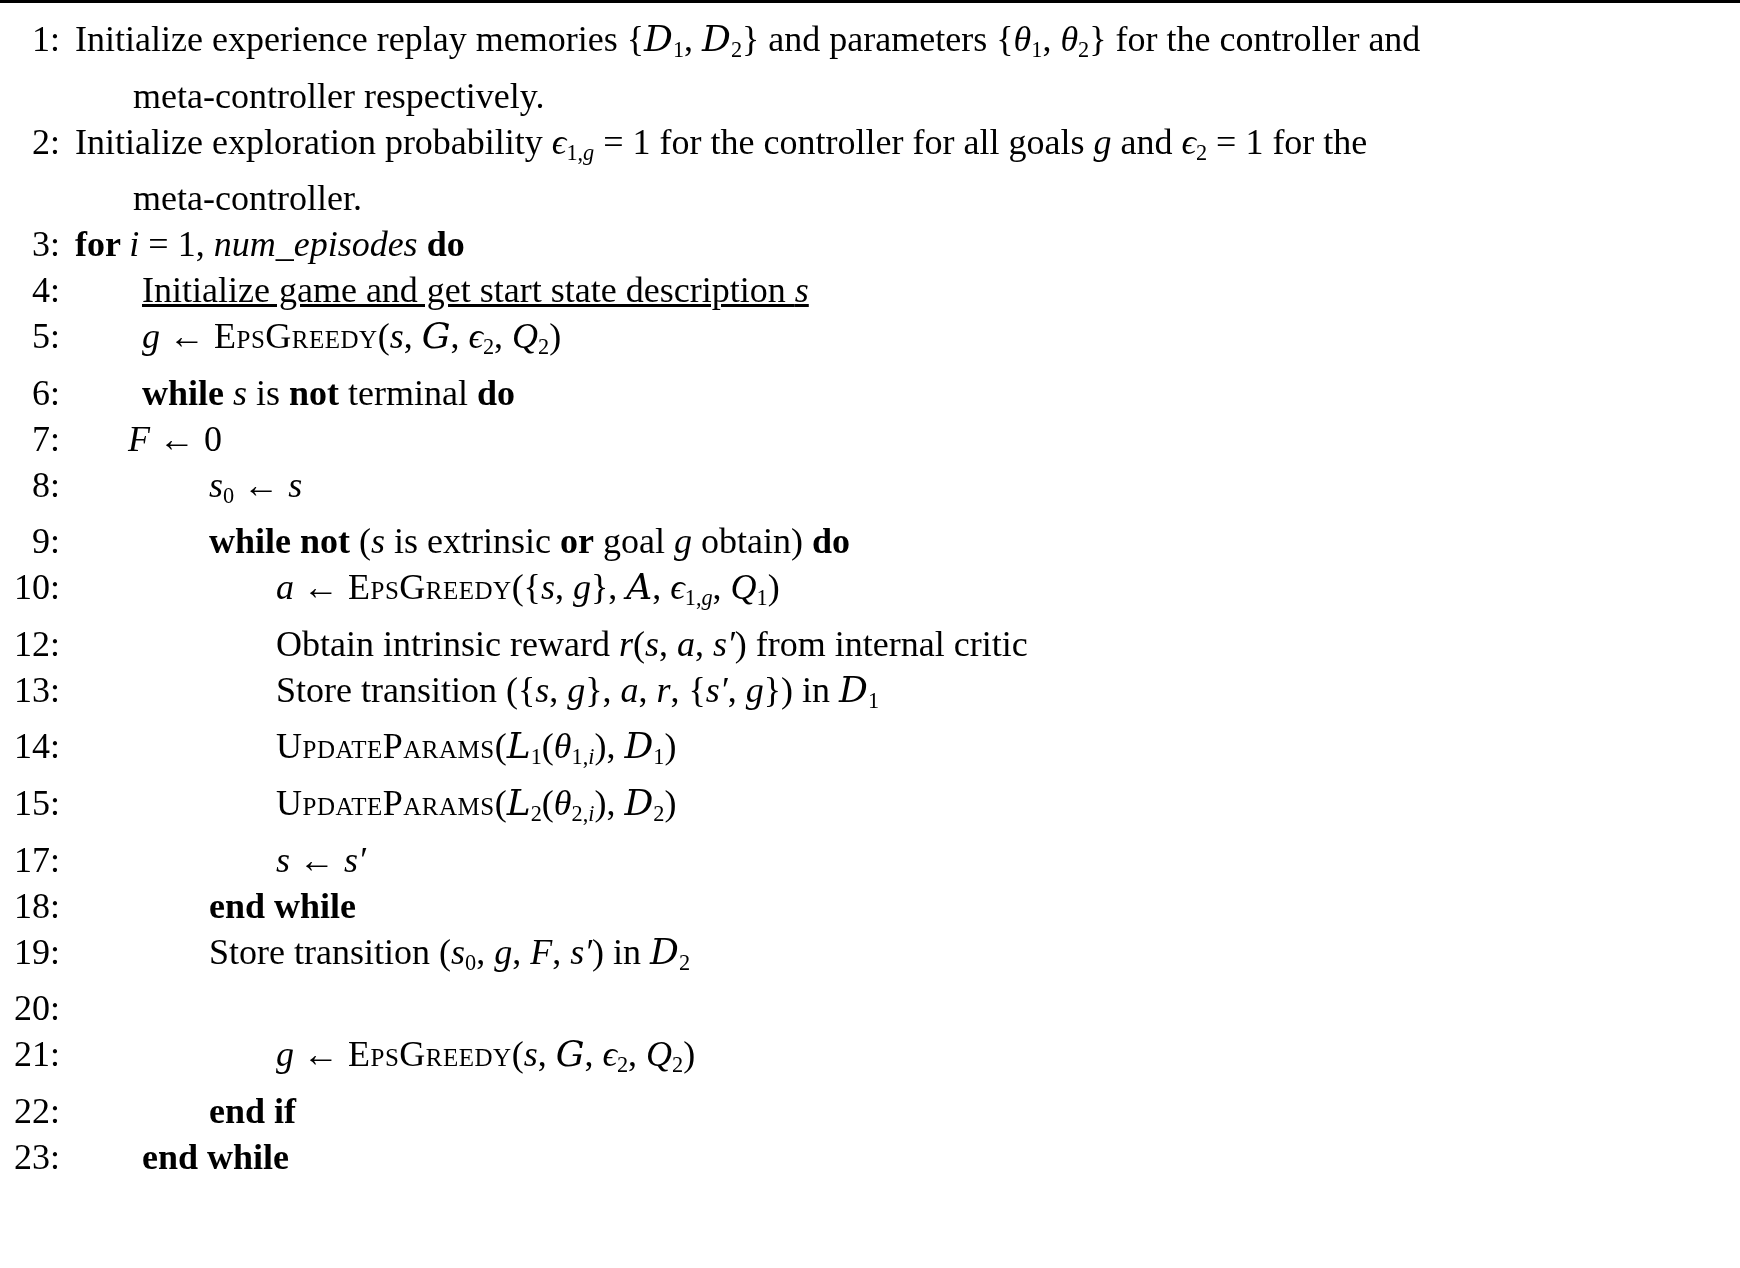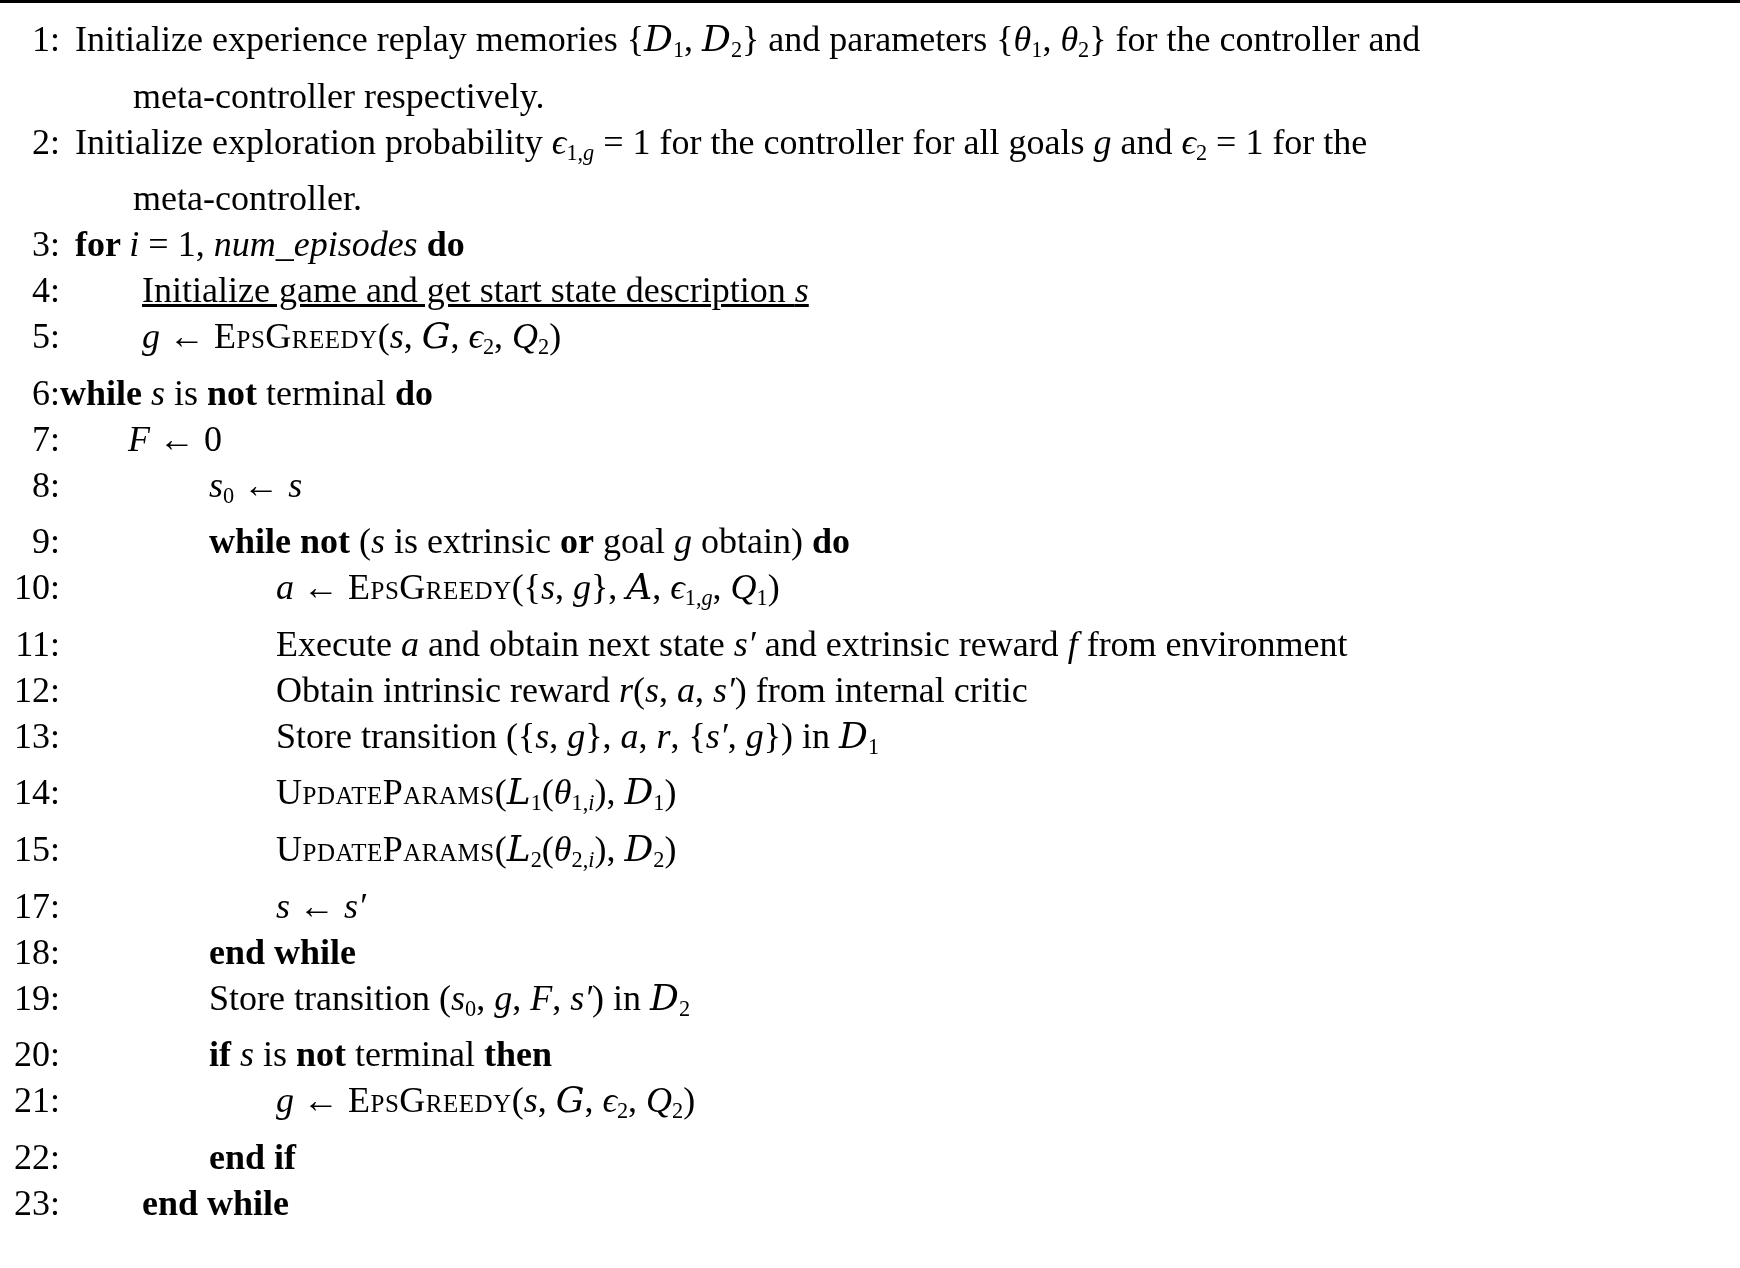--- a/index.html
+++ b/index.html
@@ -52,31 +52,30 @@
 <body>
 
 <div class="page">
   <div class="toprule"></div>
   <div class="listing">
       <div class="line"><span class="num">1:</span><span class="content" style="margin-left: 15px;"><span class="">Initialize experience replay memories {</span><span class="c">D</span><span class="sub">1</span><span class="">, </span><span class="c">D</span><span class="sub">2</span><span class="">} and parameters {</span><span class="v">θ</span><span class="sub">1</span><span class="">, </span><span class="v">θ</span><span class="sub">2</span><span class="">} for the controller and</span><br><span class="">meta-controller respectively.</span></span></div>
       <div class="line"><span class="num">2:</span><span class="content" style="margin-left: 15px;"><span class="">Initialize exploration probability </span><span class="v">ϵ</span><span class="sub">1,</span><span class="sub v">g</span><span class=""> = 1 for the controller for all goals </span><span class="v">g</span><span class=""> and </span><span class="v">ϵ</span><span class="sub">2</span><span class=""> = 1 for the</span><br><span class="">meta-controller.</span></span></div>
       <div class="line"><span class="num">3:</span><span class="content" style="margin-left: 15px;"><span class="b">for </span><span class="v">i</span><span class=""> = 1, </span><span class="v">num_episodes</span><span class="b"> do</span></span></div>
       <div class="line"><span class="num">4:</span><span class="content" style="margin-left: 82px; text-decoration: underline;"><span class="">Initialize game and get start state description </span><span class="v">s</span></span></div>
       <div class="line"><span class="num">5:</span><span class="content" style="margin-left: 82px;"><span class="v">g</span><span class=""> ← </span><span class="sc">EpsGreedy</span><span class="">(</span><span class="v">s</span><span class="">, </span><span class="c">G</span><span class="">, </span><span class="v">ϵ</span><span class="sub">2</span><span class="">, </span><span class="v">Q</span><span class="sub">2</span><span class="">)</span></span></div>
-      <div class="line"><span class="num">6:</span><span class="content" style=""><span class="b">while </span><span class=""> </span><span class="v">s</span><span class=""> is </span><span class="b">not</span><span class=""> terminal </span><span class="b">do</span></span></div>
+      <div class="line"><span class="num">6:</span><span class="content" style="margin-left: 82px;"><span class="b">while </span><span class=""> </span><span class="v">s</span><span class=""> is </span><span class="b">not</span><span class=""> terminal </span><span class="b">do</span></span></div>
       <div class="line"><span class="num">7:</span><span class="content" style="margin-left: 68px;"><span class="v">F</span><span class=""> ← 0</span></span></div>
       <div class="line"><span class="num">8:</span><span class="content" style="margin-left: 149px;"><span class="v">s</span><span class="sub">0</span><span class=""> ← </span><span class="v">s</span></span></div>
       <div class="line"><span class="num">9:</span><span class="content" style="margin-left: 149px;"><span class="b">while </span><span class="b"> not </span><span class="">(</span><span class="v">s</span><span class=""> is extrinsic </span><span class="b">or</span><span class=""> goal </span><span class="v">g</span><span class=""> obtain) </span><span class="b">do</span></span></div>
       <div class="line"><span class="num">10:</span><span class="content" style="margin-left: 216px;"><span class="v">a</span><span class=""> ← </span><span class="sc">EpsGreedy</span><span class="">({</span><span class="v">s</span><span class="">, </span><span class="v">g</span><span class="">}, </span><span class="c">A</span><span class="">, </span><span class="v">ϵ</span><span class="sub">1,</span><span class="sub v">g</span><span class="">, </span><span class="v">Q</span><span class="sub">1</span><span class="">)</span></span></div>
-      <div class="line"><span class="num">11:</span><span class="content" style="margin-left: 216px;"><span class="">Execute </span><span class="v">a</span><span class=""> and obtain next state </span><span class="v">s′</span><span class=""> and extrinsic reward </span><span class="v">f</span><span class=""> from environment</span></span></div>
       <div class="line"><span class="num">12:</span><span class="content" style="margin-left: 216px;"><span class="">Obtain intrinsic reward </span><span class="v">r</span><span class="">(</span><span class="v">s</span><span class="">, </span><span class="v">a</span><span class="">, </span><span class="v">s′</span><span class="">) from internal critic</span></span></div>
       <div class="line"><span class="num">13:</span><span class="content" style="margin-left: 216px;"><span class="">Store transition ({</span><span class="v">s</span><span class="">, </span><span class="v">g</span><span class="">}, </span><span class="v">a</span><span class="">, </span><span class="v">r</span><span class="">, {</span><span class="v">s′</span><span class="">, </span><span class="v">g</span><span class="">}) in </span><span class="c">D</span><span class="sub">1</span></span></div>
       <div class="line"><span class="num">14:</span><span class="content" style="margin-left: 216px;"><span class="sc">UpdateParams</span><span class="">(</span><span class="c">L</span><span class="sub">1</span><span class="">(</span><span class="v">θ</span><span class="sub">1,</span><span class="sub v">i</span><span class="">), </span><span class="c">D</span><span class="sub">1</span><span class="">)</span></span></div>
       <div class="line"><span class="num">15:</span><span class="content" style="margin-left: 216px;"><span class="sc">UpdateParams</span><span class="">(</span><span class="c">L</span><span class="sub">2</span><span class="">(</span><span class="v">θ</span><span class="sub">2,</span><span class="sub v">i</span><span class="">), </span><span class="c">D</span><span class="sub">2</span><span class="">)</span></span></div>
       <div class="line"><span class="num">17:</span><span class="content" style="margin-left: 216px;"><span class="v">s</span><span class=""> ← </span><span class="v">s′</span></span></div>
       <div class="line"><span class="num">18:</span><span class="content" style="margin-left: 149px;"><span class="b">end while</span></span></div>
       <div class="line"><span class="num">19:</span><span class="content" style="margin-left: 149px;"><span class="">Store transition (</span><span class="v">s</span><span class="sub">0</span><span class="">, </span><span class="v">g</span><span class="">, </span><span class="v">F</span><span class="">, </span><span class="v">s′</span><span class="">) in </span><span class="c">D</span><span class="sub">2</span></span></div>
-      <div class="line"><span class="num">20:</span><span class="content" style="margin-left: 149px;"><span class="b">if </span><span class="v">s</span><span class=""> is </span><span class="b">not</span><span class=""> terminal </span><span class="b">then</span></span></div>
+      <div class="line"><span class="num">20:</span></div>
       <div class="line"><span class="num">21:</span><span class="content" style="margin-left: 216px;"><span class="v">g</span><span class=""> ← </span><span class="sc">EpsGreedy</span><span class="">(</span><span class="v">s</span><span class="">, </span><span class="c">G</span><span class="">, </span><span class="v">ϵ</span><span class="sub">2</span><span class="">, </span><span class="v">Q</span><span class="sub">2</span><span class="">)</span></span></div>
       <div class="line"><span class="num">22:</span><span class="content" style="margin-left: 149px;"><span class="b">end if</span></span></div>
       <div class="line"><span class="num">23:</span><span class="content" style="margin-left: 82px;"><span class="b">end while</span></span></div>
     </div>
 </div>
 
 </body></html>

